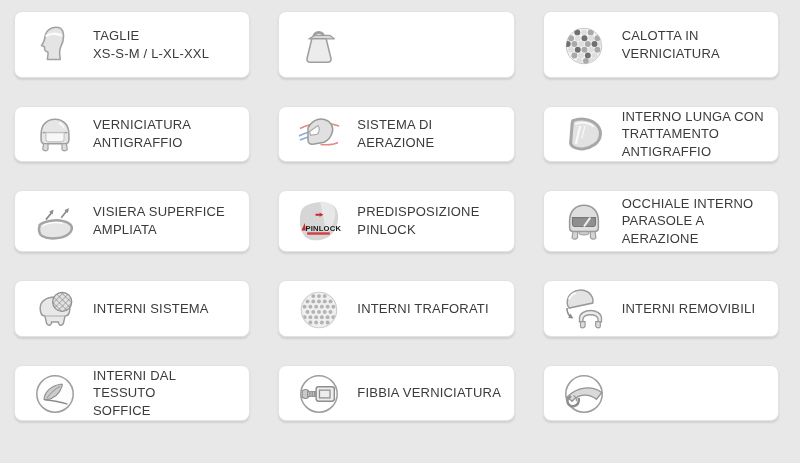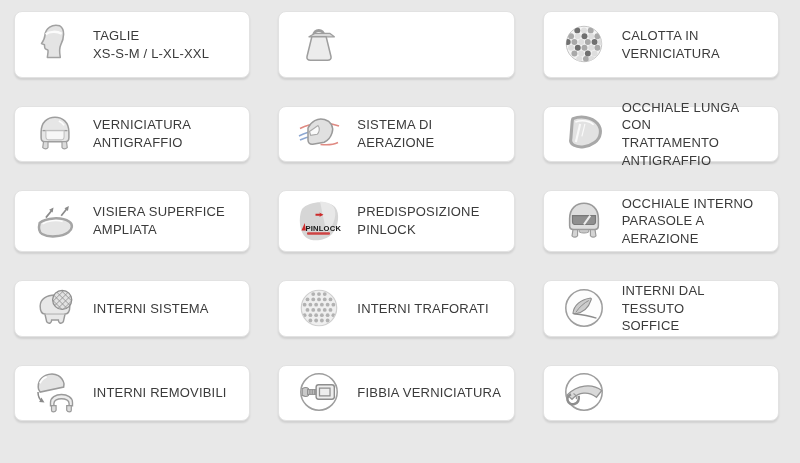--- a/index.html
+++ b/index.html
@@ -20,21 +20,21 @@
     background:#ffffff;
     border:1px solid #e2e2e2;
     border-radius:8px;
     box-shadow:0 2px 2px rgba(0,0,0,0.10);
     display:flex;align-items:center;
     padding:2px 8px 2px 16px;
     box-sizing:border-box;
   }
   .icon-box{
     width:48px;height:48px;flex:0 0 48px;
-    display:flex;align-items:flex-start;justify-content:center;
+    display:flex;align-items:flex-end;justify-content:center;
   }
   .icon-box svg{display:block;}
   .card-label{
     margin-left:14px;
     font-size:13px;line-height:1.35;
     color:#3b3b3b;letter-spacing:.2px;
     white-space:pre-line;
   }
 </style>
 </head>
@@ -138,21 +138,21 @@
 
   <div class="feature-card">
     <span class="icon-box">
       <svg viewBox="0 0 48 48" width="46" height="46">
         <path d="M12.5 9c8-3 19.5-2 25.5 5 5 6 4 15-3 20-6.5 4.8-16 5.8-21.5 2.8-3-1.6-4-4.2-3.2-7.2l1.2-15.6c.2-2.8.3-4.3 1-5z" fill="#e2e2e2" stroke="#a8a8a8" stroke-width="3.2" stroke-linejoin="round"></path>
         <path d="M15 12.5c6.5-2.3 15-1.4 19 2.8" stroke="#ffffff" stroke-width="1.6" fill="none" opacity=".9"></path>
         <path d="M20 14.5l-4.5 19" stroke="#ffffff" stroke-width="2.2" opacity=".8"></path>
         <path d="M25 14.5l-3.2 13" stroke="#ffffff" stroke-width="1.2" opacity=".8"></path>
       </svg>
     </span>
-    <div class="card-label">OCCHIALE LUNGA CON
+    <div class="card-label">INTERNO LUNGA CON
 TRATTAMENTO
 ANTIGRAFFIO</div>
   </div>
 
   <div class="feature-card">
     <span class="icon-box">
       <svg viewBox="0 0 48 48" width="46" height="46">
         <path d="M8 27c6.5-5.5 23-6.5 31-1.2 4 2.6 3.2 8-1 11-7 5-20.5 5.8-27.5 1.8-3.2-1.9-4-5.6-2.5-11.6z" fill="#e5e5e5" stroke="#a5a5a5" stroke-width="2.6" stroke-linejoin="round"></path>
         <path d="M11 28c5-3.5 15-4.5 21-2.5" stroke="#ffffff" stroke-width="1.6" fill="none" opacity=".9"></path>
         <path d="M14.5 21.5L21 13.5" stroke="#8a8a8a" stroke-width="1.8" fill="none"></path>
@@ -252,51 +252,51 @@
             <circle cx="27" cy="37" r="2"></circle>
             <circle cx="33" cy="37" r="2"></circle>
         </g>
       </svg>
     </span>
     <div class="card-label">INTERNI TRAFORATI</div>
   </div>
 
   <div class="feature-card">
     <span class="icon-box">
-      <svg viewBox="0 0 48 48" width="46" height="46">
-        <circle cx="24" cy="24" r="19" fill="#fdfdfd" stroke="#9e9e9e" stroke-width="1.6"></circle>
-        <path d="M12.5 29.5c.8-8.5 8.5-14.5 17.5-15.7 1.3-.2 2 .3 1.4 1.8-2.5 8-8.5 13.2-16.2 14.4z" fill="#cccccc" stroke="#8c8c8c" stroke-width="1.2"></path>
-        <path d="M15.5 28.5c4-6 9-10 13.5-12.3" stroke="#8c8c8c" stroke-width="1" fill="none"></path>
-        <path d="M13 30c8 .8 17 2.3 24 4.5" stroke="#8c8c8c" stroke-width="1.4" fill="none"></path>
-      </svg>
-    </span>
-    <div class="card-label">INTERNI DAL TESSUTO
-SOFFICE</div>
-  </div>
-
-  <div class="feature-card">
-    <span class="icon-box">
       <svg viewBox="0 0 48 48" width="48" height="48">
         <g transform="rotate(-12 18 14)">
           <path d="M6.5 18c0-8 6-12.5 13-12.5S32.5 10 32.5 18l-1 3h-24z" fill="#e3e3e3" stroke="#9a9a9a" stroke-width="1.5"></path>
           <path d="M9 12.5c2-3 5-4.7 8-5" stroke="#ffffff" stroke-width="1.8" fill="none" opacity=".9"></path>
         </g>
         <path d="M7 23c0 4 1.2 7 4 9.2" stroke="#8a8a8a" stroke-width="1.5" fill="none"></path>
         <path d="M13.5 33.5l-5.3-.6 2.2-4.3z" fill="#8a8a8a"></path>
         <path d="M19.5 33.5c0-5 5.2-8 11-8s11 3 11 8v3.2h-3.4v-2.2c0-3-3.6-4.8-7.6-4.8s-7.6 1.8-7.6 4.8v2.2h-3.4z" fill="#ececec" stroke="#9a9a9a" stroke-width="1.4"></path>
         <path d="M20.5 36.7v4.5c0 2.3 3.6 2.3 4.6 0v-4.5z" fill="#dddddd" stroke="#9a9a9a" stroke-width="1.2"></path>
         <path d="M40.3 36.7v4.5c0 2.3-3.6 2.3-4.6 0v-4.5z" fill="#dddddd" stroke="#9a9a9a" stroke-width="1.2"></path>
       </svg>
     </span>
     <div class="card-label">INTERNI REMOVIBILI</div>
   </div>
 
   <div class="feature-card">
     <span class="icon-box">
       <svg viewBox="0 0 48 48" width="46" height="46">
+        <circle cx="24" cy="24" r="19" fill="#fdfdfd" stroke="#9e9e9e" stroke-width="1.6"></circle>
+        <path d="M12.5 29.5c.8-8.5 8.5-14.5 17.5-15.7 1.3-.2 2 .3 1.4 1.8-2.5 8-8.5 13.2-16.2 14.4z" fill="#cccccc" stroke="#8c8c8c" stroke-width="1.2"></path>
+        <path d="M15.5 28.5c4-6 9-10 13.5-12.3" stroke="#8c8c8c" stroke-width="1" fill="none"></path>
+        <path d="M13 30c8 .8 17 2.3 24 4.5" stroke="#8c8c8c" stroke-width="1.4" fill="none"></path>
+      </svg>
+    </span>
+    <div class="card-label">INTERNI DAL TESSUTO
+SOFFICE</div>
+  </div>
+
+  <div class="feature-card">
+    <span class="icon-box">
+      <svg viewBox="0 0 48 48" width="46" height="46">
         <circle cx="24" cy="24" r="19" fill="#ffffff" stroke="#9e9e9e" stroke-width="1.6"></circle>
         <path d="M6.5 20.5c2.5-1.5 5-1.5 6.5 0v7c-1.5 1.5-4 1.5-6.5 0z" fill="#c9c9c9" stroke="#8e8e8e" stroke-width="1.2"></path>
         <rect x="12" y="21.5" width="9" height="5" fill="#bdbdbd" stroke="#8e8e8e" stroke-width="1"></rect>
         <path d="M14.5 21.5v5M17 21.5v5M19.5 21.5v5" stroke="#8e8e8e" stroke-width="1"></path>
         <rect x="21" y="16.5" width="19" height="15" rx="2.5" fill="#ededed" stroke="#8e8e8e" stroke-width="1.5"></rect>
         <path d="M24.5 20h11v8h-11z" fill="none" stroke="#8e8e8e" stroke-width="1.3" rx="1"></path>
       </svg>
     </span>
     <div class="card-label">FIBBIA VERNICIATURA</div>
   </div>

